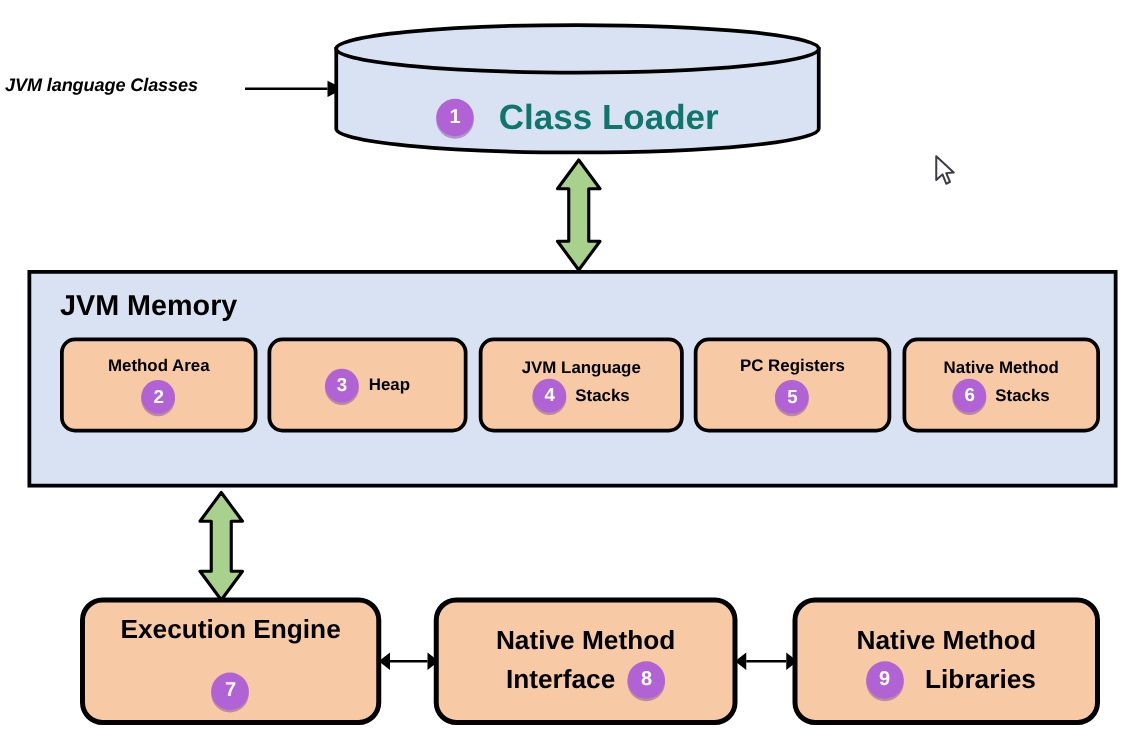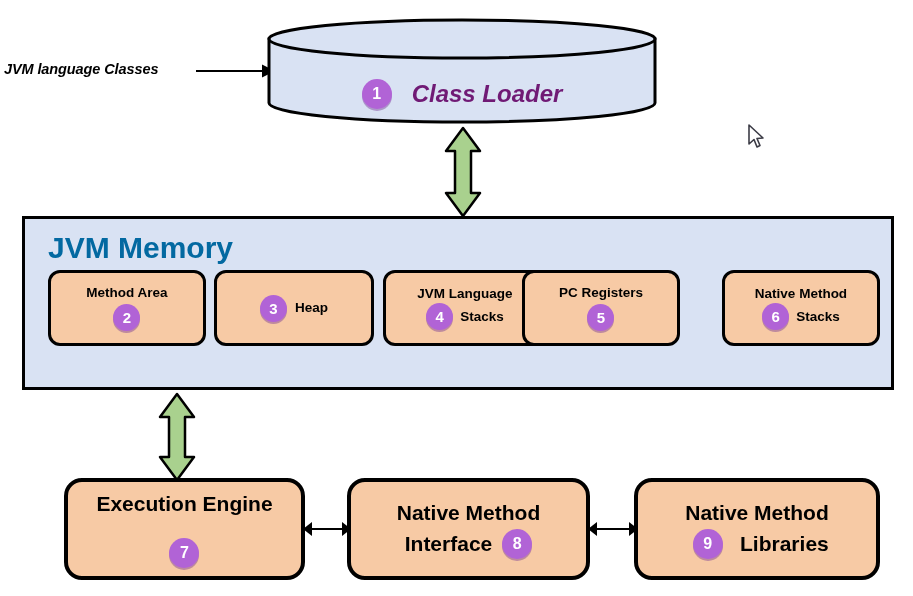--- a/index.html
+++ b/index.html
@@ -51,24 +51,23 @@
     left: 266px;
     top: 72px;
     width: 392px;
     height: 44px;
     display: flex;
     align-items: center;
     justify-content: center;
     gap: 20px;
   }
   #class-loader-label {
-    font-size: 24px;
-    font-weight: bold;
-    color: #701a75;
-    font-style: italic;
+    font-size: 28px;
+    font-weight: bold;
+    color: #0f766e;
   }
 
   
   .badge {
     border-radius: 50%;
     background: #b163d6;
     box-shadow: 0 2px 0 rgba(120,60,150,0.45);
     color: #ffffff;
     display: inline-flex;
     align-items: center;
@@ -90,23 +89,23 @@
     top: 216px;
     width: 872px;
     height: 174px;
     background: #d9e2f3;
     border: 3px solid #000000;
     box-sizing: border-box;
   }
   #jvm-memory-title {
     left: 48px;
     top: 231px;
-    font-size: 30px;
-    font-weight: bold;
-    color: #0369a1;
+    font-size: 23px;
+    font-weight: bold;
+    color: #000000;
   }
 
   
   .mem-box {
     position: absolute;
     top: 270px;
     height: 76px;
     background: #f7caa5;
     border: 3px solid #000000;
     border-radius: 12px;
@@ -140,21 +139,21 @@
     column-gap: 7px;
     row-gap: 1px;
   }
   .two-line-left .line1 { grid-column: 1 / span 2; text-align: center; }
   .two-line-left .b { grid-column: 1; grid-row: 2; justify-self: end; }
   .two-line-left .line2 { grid-column: 2; grid-row: 2; text-align: left; }
 
   #box-method-area { left: 48px;  width: 158px; }
   #box-heap        { left: 214px; width: 160px; }
   #box-jvm-stacks  { left: 383px; width: 164px; }
-  #box-pc-regs     { left: 522px; width: 158px; }
+  #box-pc-regs     { left: 555px; width: 158px; }
   #box-native-stacks { left: 722px; width: 158px; }
 
   
   .bottom-box {
     position: absolute;
     top: 478px;
     height: 102px;
     background: #f7caa5;
     border: 4px solid #000000;
     border-radius: 18px;

